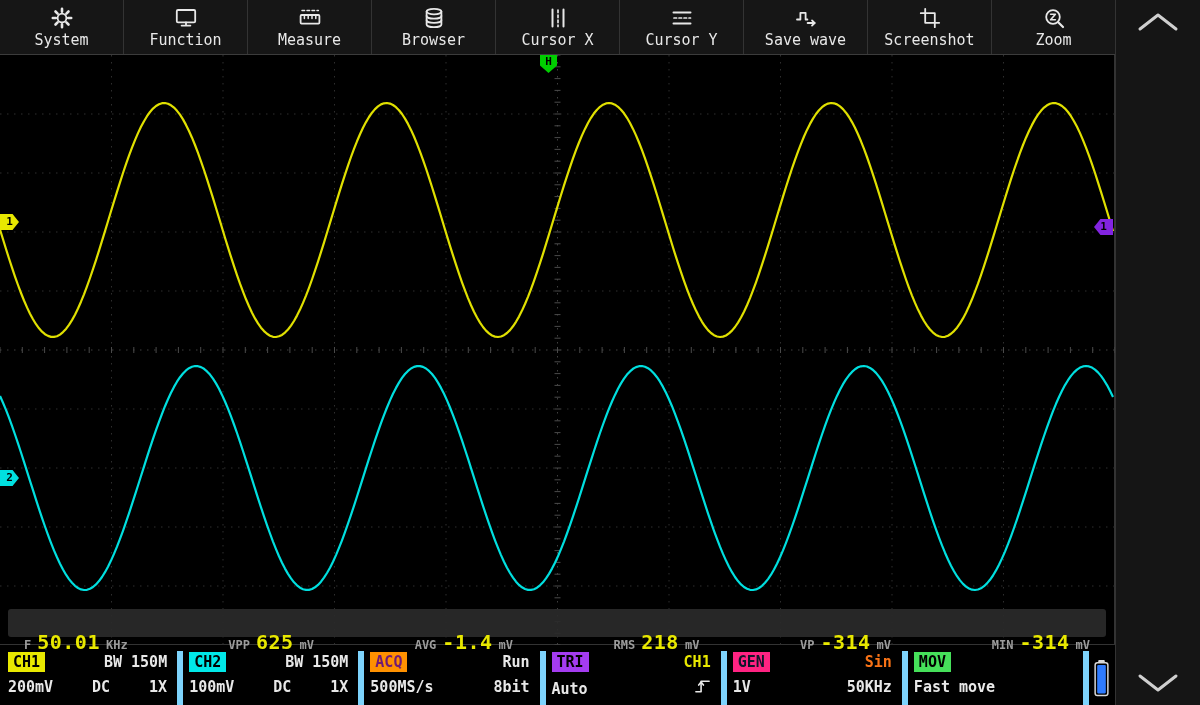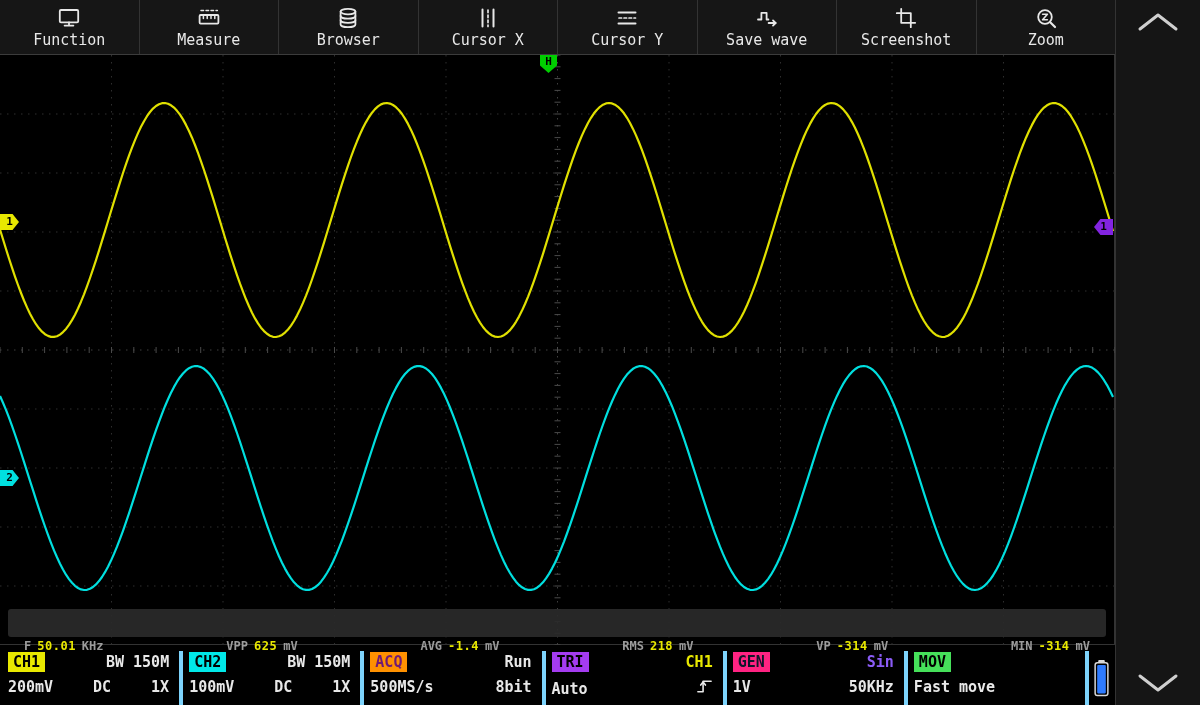--- a/index.html
+++ b/index.html
@@ -28,27 +28,27 @@
   .marker-ch1{top:159px;background:#e8e800;}
   .marker-ch2{top:415px;background:#00e0e0;}
   .marker-trig{right:1px;top:164px;width:19px;height:16px;line-height:16px;background:#8224e0;
                clip-path:polygon(100% 0,34% 0,0 50%,34% 100%,100% 100%);}
 
   .measure-bar{position:absolute;left:8px;top:554px;width:1098px;height:28px;
                background:rgba(42,42,42,0.92);border-radius:3px;display:flex;align-items:center;
                justify-content:space-between;padding:0 16px;box-sizing:border-box;z-index:4;}
   .m-item{display:flex;align-items:baseline;gap:6px;}
   .m-label{color:#9c9c9c;font-size:12px;font-weight:bold;}
-  .m-value{color:#e8e800;font-size:12px;font-weight:bold;letter-spacing:0.5px;}
+  .m-value{color:#e8e800;font-size:20px;font-weight:bold;letter-spacing:0.5px;}
   .m-unit{color:#9c9c9c;font-size:12px;font-weight:bold;margin-top:45px;}
 
   
   .statusbar{position:absolute;left:0;top:646px;width:1115px;height:59px;background:#000;
              display:flex;box-sizing:border-box;padding:5px 2px 0 8px;}
-  .sb-group{flex:1;padding:0 10px 0 6px;border-right:4px solid #7dd3fc;box-sizing:border-box;}
+  .sb-group{flex:1;padding:0 10px 0 6px;border-right:6px solid #7dd3fc;box-sizing:border-box;}
   .sb-group:first-child{padding-left:0;}
   .sb-group:last-of-type{border-right:none;}
   .sb-row1{display:flex;justify-content:space-between;align-items:center;height:22px;}
   .sb-badge{font-size:15px;font-weight:bold;padding:0 5px;line-height:20px;display:inline-block;}
   .sb-info{font-size:15px;font-weight:bold;}
   .sb-row2{display:flex;justify-content:space-between;align-items:center;margin-top:5px;
            color:#e8e8e8;font-size:15px;font-weight:bold;}
   .sb-battery{width:24px;flex:none;display:flex;align-items:center;justify-content:center;}
 
   
@@ -58,20 +58,29 @@
         padding:4px;cursor:pointer;line-height:0;}
   .chev.up{top:6px;}
   .chev.down{bottom:6px;}
 </style>
 </head>
 <body>
 
 <div class="screen">
 
   <div class="toolbar" id="toolbar">
+      <div class="tb-btn">
+        <span class="tb-icon">
+          <svg viewBox="0 0 24 24" width="24" height="24" fill="none" stroke="#e8e8e8" stroke-width="1.8" stroke-linecap="round" stroke-linejoin="round">
+            <circle cx="12" cy="12" r="4.4"></circle>
+            <path d="M12 2.8v3M12 18.2v3M2.8 12h3M18.2 12h3M5.5 5.5l2.1 2.1M16.4 16.4l2.1 2.1M18.5 5.5l-2.1 2.1M7.6 16.4l-2.1 2.1" stroke-width="2.6"></path>
+          </svg>
+        </span>
+        <span class="tb-label">System</span>
+      </div>
       <div class="tb-btn">
         <span class="tb-icon">
           <svg viewBox="0 0 24 24" width="24" height="24" fill="none" stroke="#e8e8e8" stroke-width="1.8" stroke-linecap="round" stroke-linejoin="round">
             <rect x="2.8" y="4" width="18.4" height="12.4" rx="1.2"></rect>
             <path d="M12 16.4v3.2M7.6 19.6h8.8"></path>
           </svg>
         </span>
         <span class="tb-label">Function</span>
       </div>
       <div class="tb-btn">
@@ -348,21 +357,21 @@
           <span class="sb-tok">Auto</span>
           <span class="sb-tok"><svg viewBox="0 0 18 18" width="17" height="17" fill="none" stroke="#e8e8e8" stroke-width="1.7" stroke-linecap="round" stroke-linejoin="round">
               <path d="M2 14.5h5.5V3.5H16"></path>
               <path d="M5 7.5 7.5 4.2 10 7.5"></path>
             </svg></span>
         </div>
       </div>
       <div class="sb-group">
         <div class="sb-row1">
           <span class="sb-badge" style="background:#ff2382;color:#0f172a">GEN</span>
-          <span class="sb-info" style="color:#8b5cf6">Sin</span>
+          <span class="sb-info" style="color:#f97316">Sin</span>
         </div>
         <div class="sb-row2">
           <span class="sb-tok">1V</span>
           <span class="sb-tok">50KHz</span>
         </div>
       </div>
       <div class="sb-group">
         <div class="sb-row1">
           <span class="sb-badge" style="background:#46e05a;color:#000000">MOV</span>
           <span></span>

